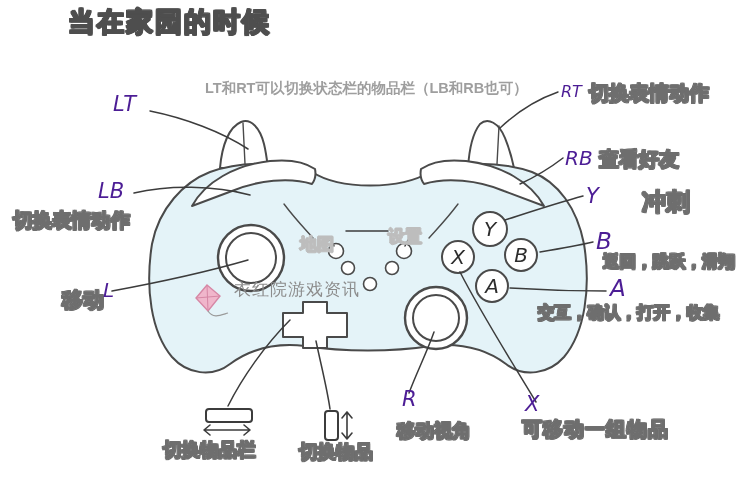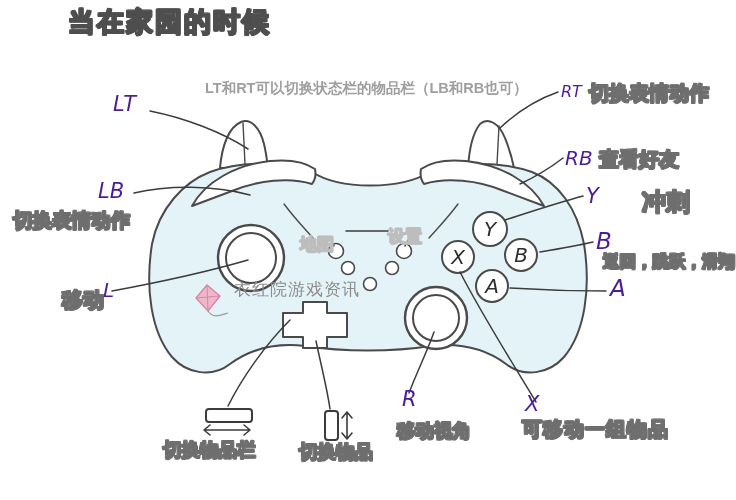--- a/index.html
+++ b/index.html
@@ -122,20 +122,21 @@
   <div class="lbl hand" style="left:565px;top:147px;font-size:20px;">RB</div>
   <div class="lbl outlined" style="left:599px;top:148px;font-size:20px;">查看好友</div>
 
   <div class="lbl hand" style="left:586px;top:185px;font-size:21px;">Y</div>
   <div class="lbl outlined" style="left:642px;top:189px;font-size:24px;">冲刺</div>
 
   <div class="lbl hand" style="left:596px;top:229px;font-size:23px;">B</div>
   <div class="lbl outlined" style="left:603px;top:252px;font-size:16.5px;">返回，跳跃，滑翔</div>
 
   <div class="lbl hand" style="left:610px;top:276px;font-size:23px;">A</div>
+  <div class="lbl outlined" style="left:538px;top:303px;font-size:16.5px;">交互，确认，打开，收集</div>
 
   <div class="lbl light-outlined" style="left:300px;top:220px;font-size:17px;margin-top:16px;">地图</div>
   <div class="lbl light-outlined" style="left:388px;top:228px;font-size:17px;">设置</div>
 
   <div class="lbl mark" style="left:234px;top:281px;">衣红院游戏资讯</div>
 
   <div class="lbl outlined" style="left:163px;top:440px;font-size:18.5px;">切换物品栏</div>
   <div class="lbl outlined" style="left:299px;top:442px;font-size:18.5px;">切换物品</div>
 
   <div class="lbl hand" style="left:402px;top:388px;font-size:21px;">R</div>

